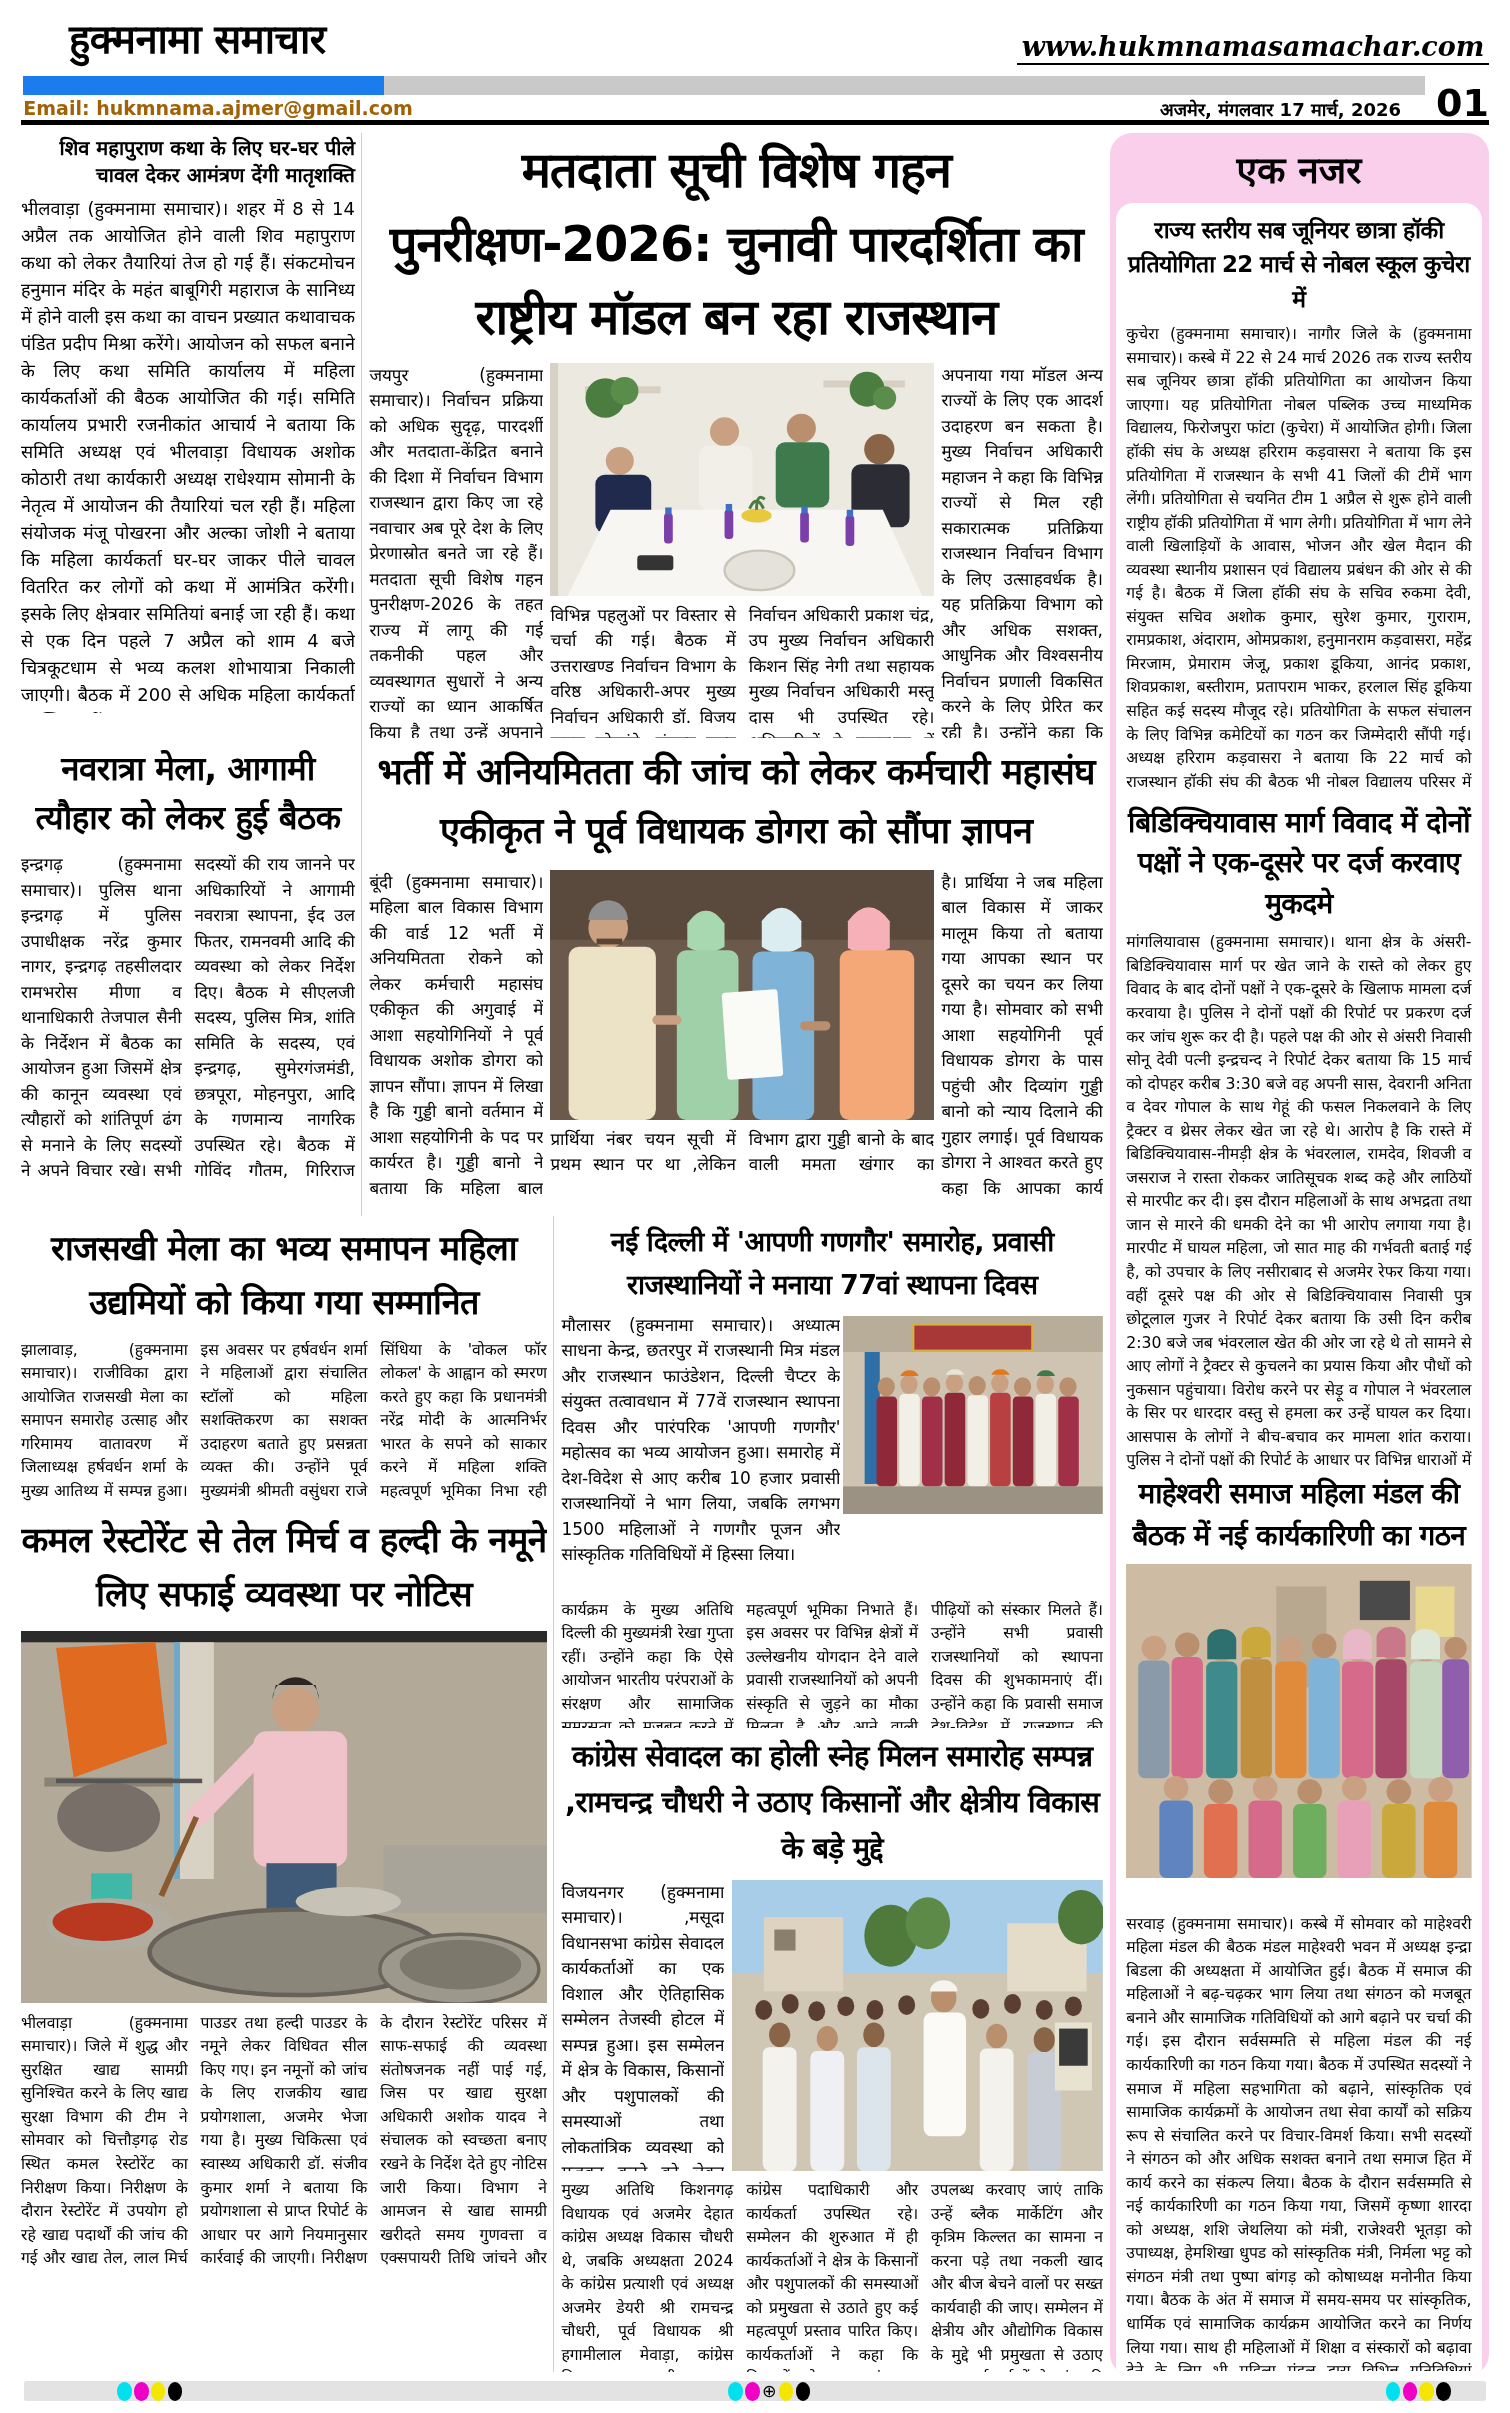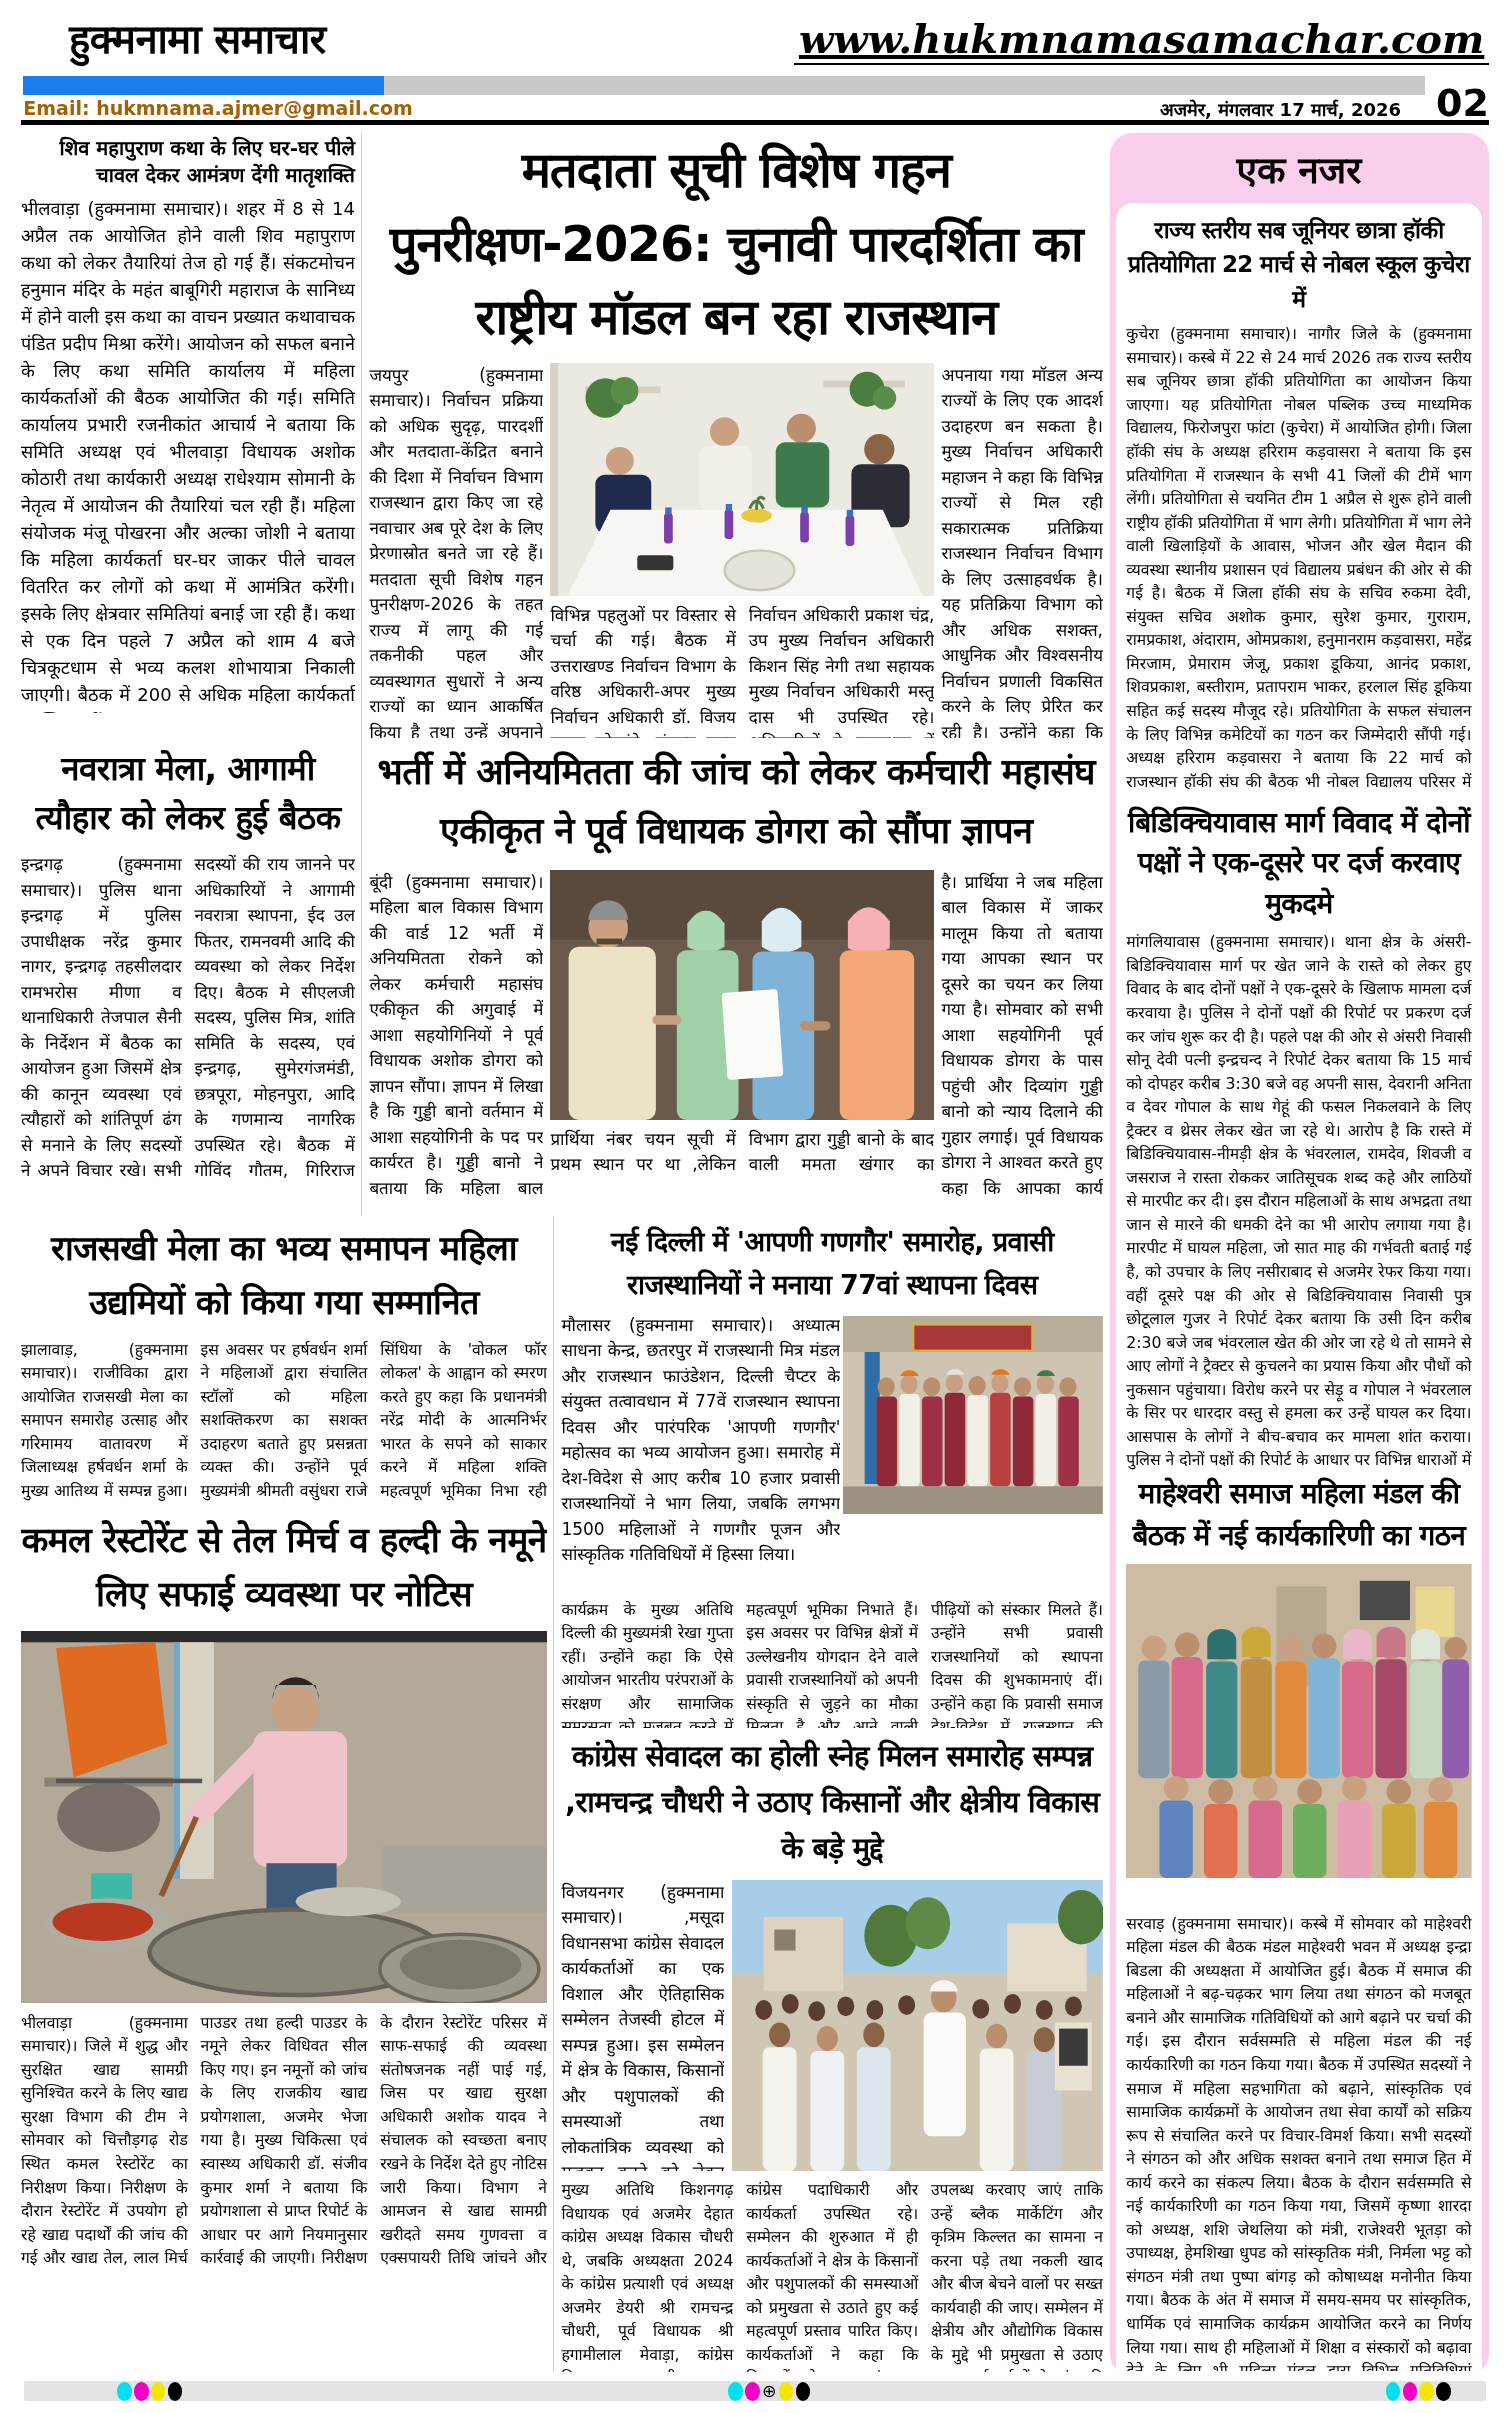--- a/index.html
+++ b/index.html
@@ -2,22 +2,22 @@
 <html lang="hi" style="font-size:9.3px"><head>
 <meta charset="utf-8">
 <style>
   html,body{margin:0;padding:0;background:#ffffff;}
   .page{position:relative;width:1510px;height:2413px;background:#fff;overflow:hidden;
         font-family:"DejaVu Sans",sans-serif;color:#000;}
   
   .masthead{position:absolute;top:16.3px;left:21px;right:21px;height:49px;display:flex;
             justify-content:space-between;align-items:flex-end;}
   .brand{font-size:40px;font-weight:900;letter-spacing:-0.6px;margin-left:48px;}
-  .website{font-size:40px;font-weight:700;font-style:italic;font-family:"DejaVu Serif",serif;
-           border-bottom:2.9px solid #000;padding:0 4.7px 1.2px 4.7px;text-decoration:underline;}
+  .website{font-size:27px;font-weight:700;font-style:italic;font-family:"DejaVu Serif",serif;
+           border-bottom:2.9px solid #000;padding:0 4.7px 1.2px 4.7px;}
   .subhead{position:absolute;top:74px;left:21px;right:21px;height:45px;}
   .bar-blue{position:absolute;left:2.3px;top:2.3px;width:361px;height:18.6px;background:#1b7cee;}
   .bar-gray{position:absolute;left:363px;top:2.3px;width:1041px;height:18.6px;background:#c9c9c9;}
   .email{position:absolute;left:2.3px;top:23px;font-size:19px;font-weight:800;color:#a16207;}
   .edition{position:absolute;right:88px;top:23px;font-size:18px;font-weight:800;}
   .pageno{position:absolute;right:0;top:7px;font-size:38px;font-weight:900;}
   .rule{position:absolute;top:120px;left:21px;right:21px;height:5.2px;background:#000;}
   
   .content{position:absolute;top:133px;left:21px;right:21px;bottom:37px;display:flex;gap:7px;overflow:hidden;}
   .left-zone{width:1082px;flex:0 0 auto;display:flex;flex-direction:column;}
@@ -89,21 +89,21 @@
 
   <header class="masthead">
     <div class="brand">हुक्मनामा समाचार</div>
     <div class="website">www.hukmnamasamachar.com</div>
   </header>
   <div class="subhead">
     <div class="bar-blue"></div>
     <div class="bar-gray"></div>
     <div class="email">Email: hukmnama.ajmer@gmail.com</div>
     <div class="edition">अजमेर, मंगलवार 17 मार्च, 2026</div>
-    <div class="pageno">02</div>
+    <div class="pageno">01</div>
   </div>
   <div class="rule"></div>
 
   <div class="content">
 
     <div class="left-zone">
 
       <div class="band bandA">
         <article class="colL">
           <h3 class="h-shiv">शिव महापुराण कथा के लिए घर-घर पीले चावल देकर आमंत्रण देंगी मातृशक्ति</h3>

